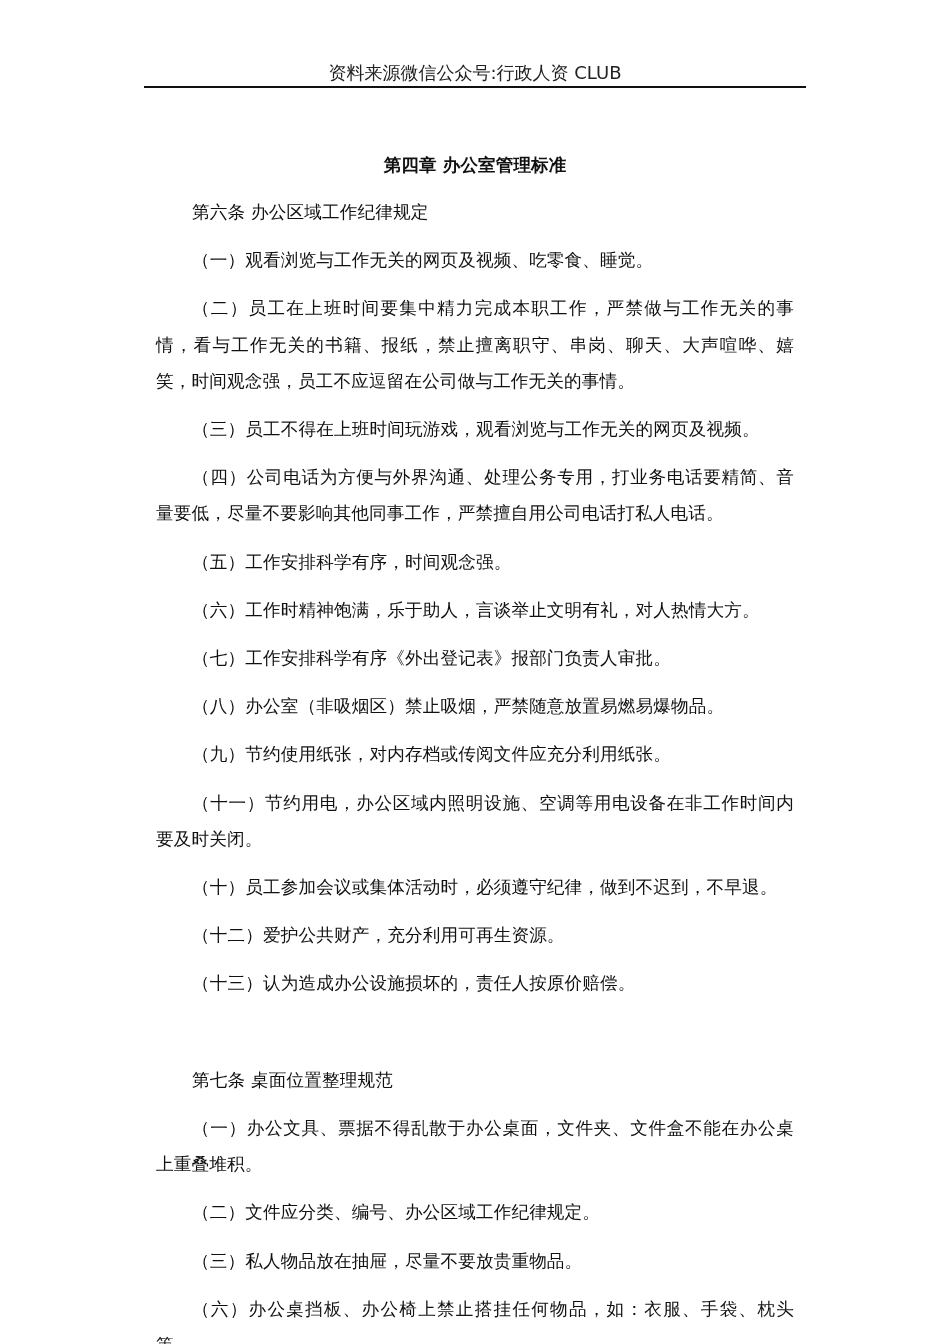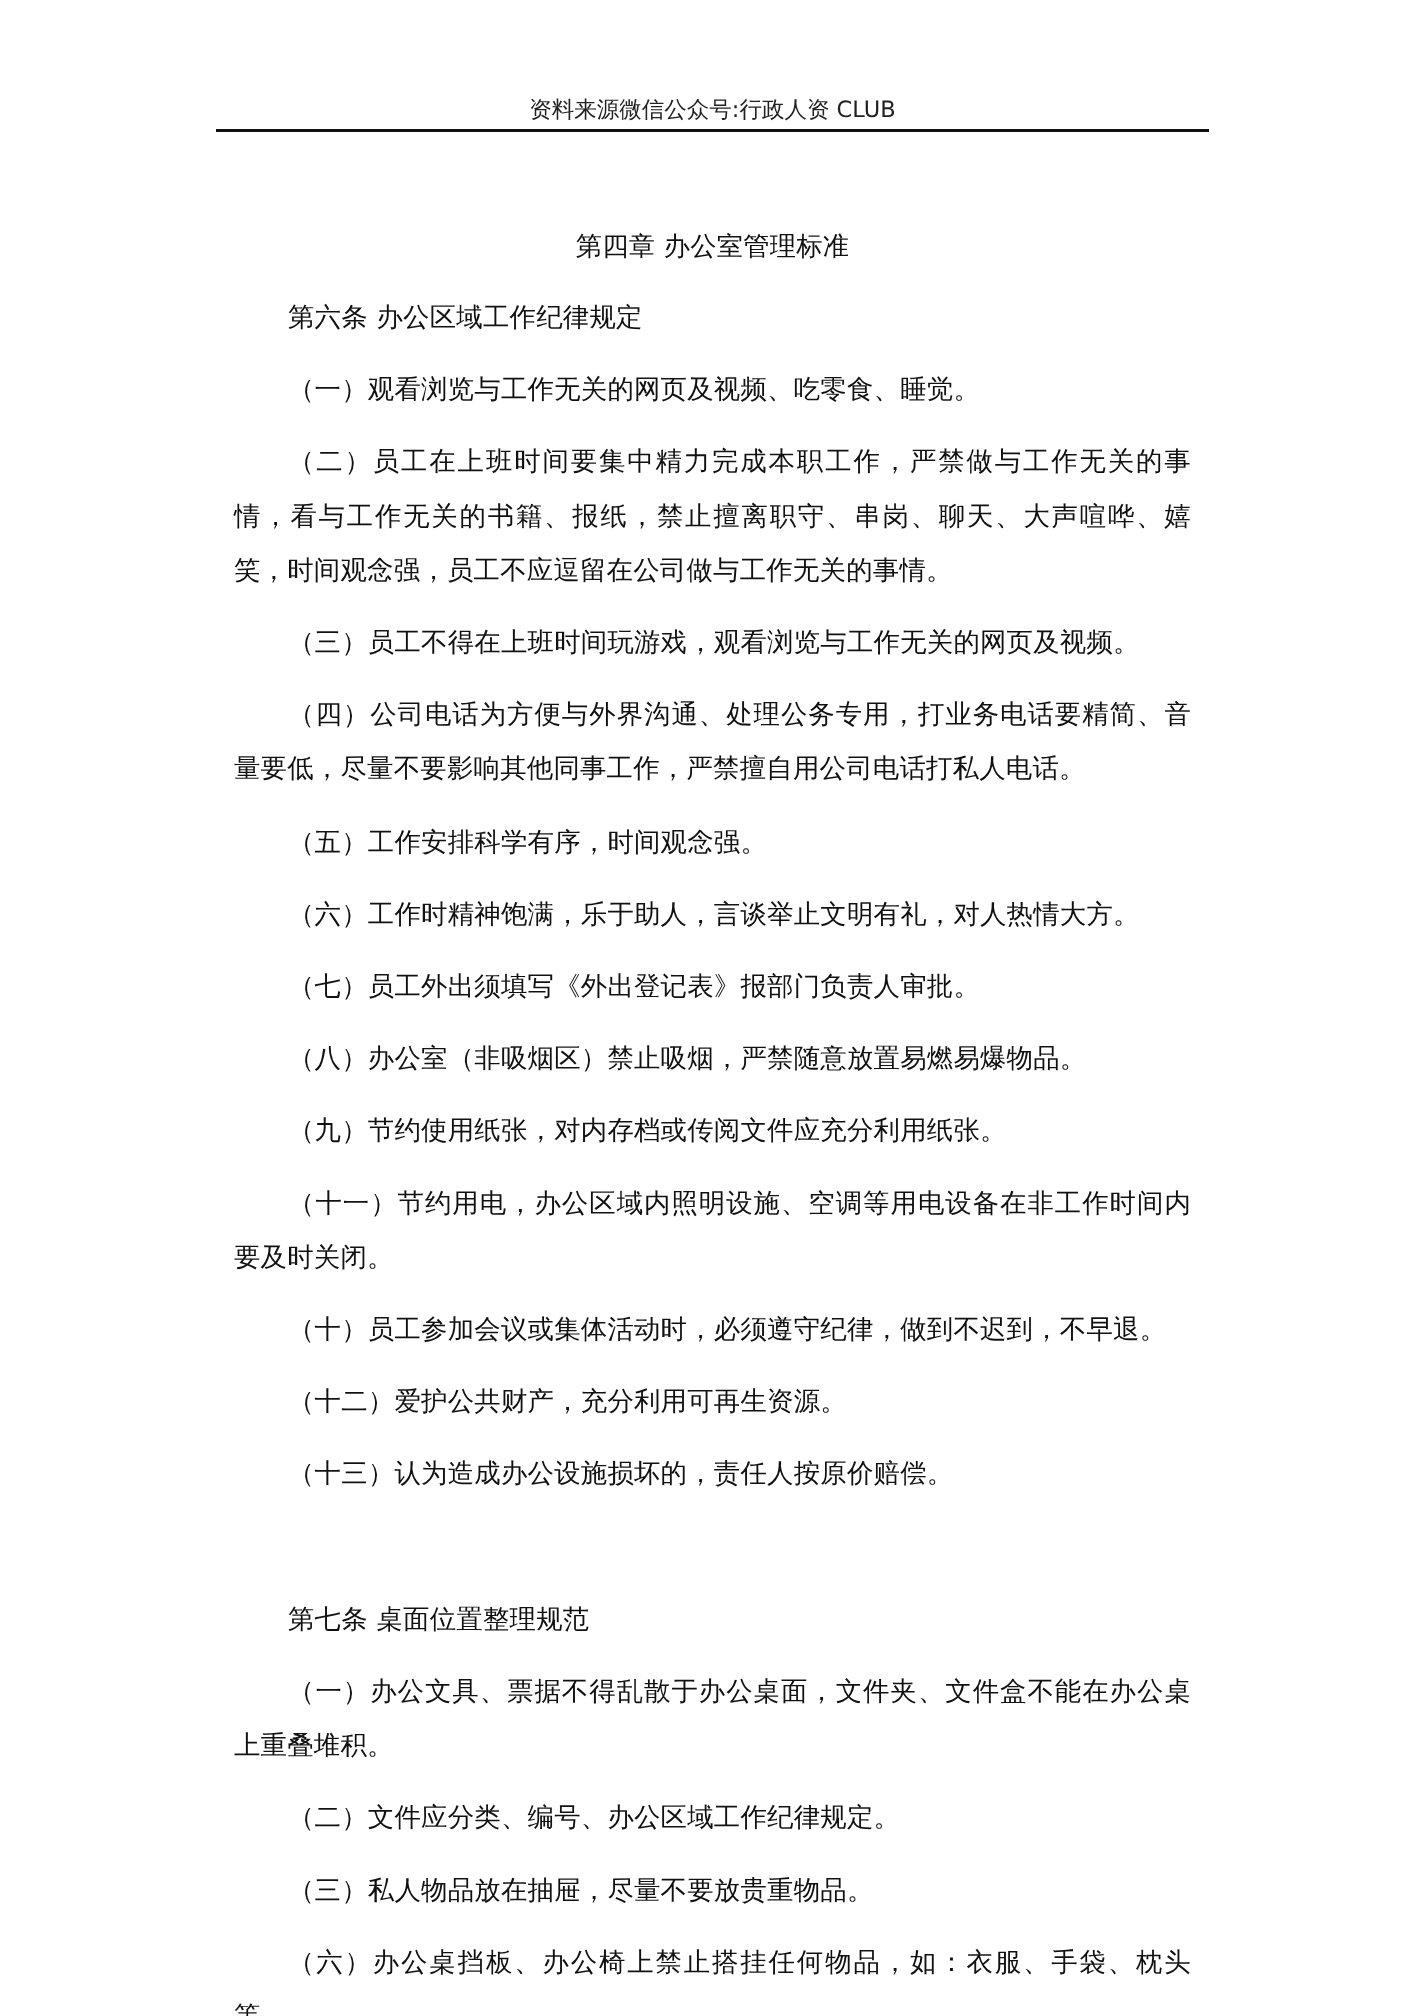--- a/index.html
+++ b/index.html
@@ -4,32 +4,32 @@
   <style>
     html, body { margin: 0; padding: 0; background: #ffffff; }
     body {
       width: 950px; height: 1344px; position: relative; overflow: hidden;
       font-family: "DejaVu Serif", "Liberation Serif", serif;
       color: #111111;
     }
     .page-header {
       position: absolute; left: 144px; top: 64px; width: 662px;
       text-align: center; font-family: "DejaVu Sans", "Liberation Sans", sans-serif;
-      font-size: 15px; color: #222; line-height: 18px;
+      font-size: 18px; color: #222; line-height: 18px;
     }
     .header-rule {
       position: absolute; left: 144px; top: 86px; width: 662px; height: 2px;
       background: #111;
     }
     .content {
       position: absolute; left: 144px; top: 146px; width: 662px;
       font-size: 17.6px; line-height: 36.2px; letter-spacing: 0.15px;
     }
     .chapter-title {
-      text-align: center; font-weight: normal; margin: 0;
+      text-align: center; font-weight: bold; margin: 0;
       font-family: "DejaVu Sans", "Liberation Sans", sans-serif;
       font-size: 17.5px; height: 36px; line-height: 38px;
     }
     .article-title, .para { margin: 12px; text-indent: 36px; text-align: justify; }
     .article-title.first { text-indent: 36px; }
     .spacer { height: 36.2px; }
   </style>
 </head>
 <body>
 
@@ -39,21 +39,21 @@
 <div class="content">
   <h1 class="chapter-title">第四章  办公室管理标准</h1>
 
   <p class="article-title first">第六条  办公区域工作纪律规定</p>
   <p class="para">（一）观看浏览与工作无关的网页及视频、吃零食、睡觉。</p>
   <p class="para">（二）员工在上班时间要集中精力完成本职工作，严禁做与工作无关的事情，看与工作无关的书籍、报纸，禁止擅离职守、串岗、聊天、大声喧哗、嬉笑，时间观念强，员工不应逗留在公司做与工作无关的事情。</p>
   <p class="para">（三）员工不得在上班时间玩游戏，观看浏览与工作无关的网页及视频。</p>
   <p class="para">（四）公司电话为方便与外界沟通、处理公务专用，打业务电话要精简、音量要低，尽量不要影响其他同事工作，严禁擅自用公司电话打私人电话。</p>
   <p class="para">（五）工作安排科学有序，时间观念强。</p>
   <p class="para">（六）工作时精神饱满，乐于助人，言谈举止文明有礼，对人热情大方。</p>
-  <p class="para">（七）员工外出须填写《外出登记表》报部门负责人审批。</p>
+  <p class="para">（七）工作安排科学有序《外出登记表》报部门负责人审批。</p>
   <p class="para">（八）办公室（非吸烟区）禁止吸烟，严禁随意放置易燃易爆物品。</p>
   <p class="para">（九）节约使用纸张，对内存档或传阅文件应充分利用纸张。</p>
   <p class="para">（十一）节约用电，办公区域内照明设施、空调等用电设备在非工作时间内要及时关闭。</p>
   <p class="para">（十）员工参加会议或集体活动时，必须遵守纪律，做到不迟到，不早退。</p>
   <p class="para">（十二）爱护公共财产，充分利用可再生资源。</p>
   <p class="para">（十三）认为造成办公设施损坏的，责任人按原价赔偿。</p>
 
   <div class="spacer"></div>
 
   <p class="article-title">第七条  桌面位置整理规范</p>

